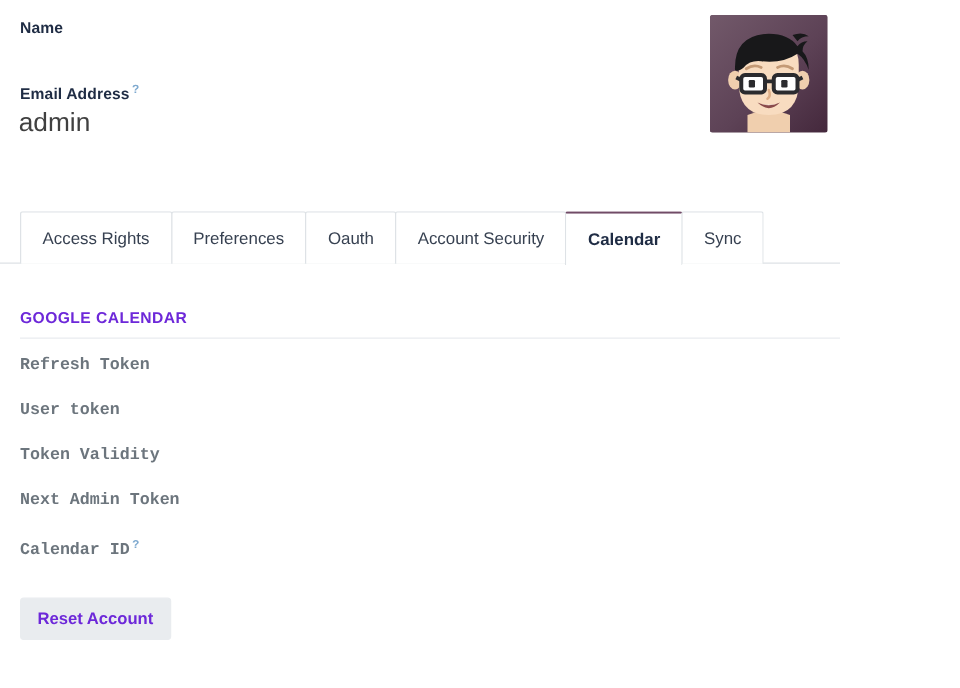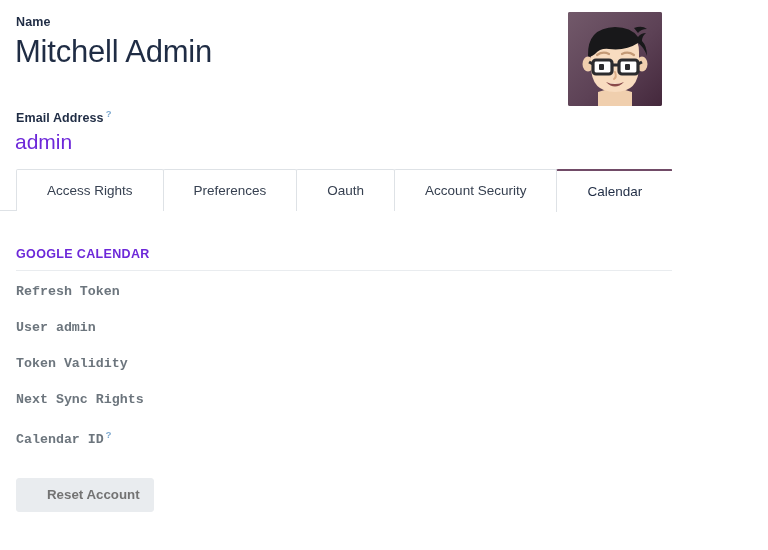--- a/index.html
+++ b/index.html
@@ -45,21 +45,21 @@
     font-weight: 400;
     color: #1f2c44;
     line-height: 40px;
     margin: 0 0 0 -1px;
     letter-spacing: -0.2px;
   }
   .email-block { margin-top: 34px; }
   .record-subvalue {
     font-size: 21px;
     font-weight: 400;
-    color: #6d28d9;
+    color: #404040;
     line-height: 28px;
     margin: 1px 0 0 -1px;
   }
 
   
   .avatar {
     position: absolute;
     top: 12px;
     right: 10px;
     width: 94px;
@@ -85,34 +85,34 @@
     list-style: none;
     margin: 0;
     padding: 0;
   }
   .tab {
     position: relative;
     display: flex;
     align-items: center;
     justify-content: center;
     height: 42px;
-    padding: 0 30px;
+    padding: 0 17px;
     font-size: 13.5px;
     color: #374151;
     background: #fff;
     border: 1px solid #dee2e6;
     border-bottom: none;
     margin-right: -1px;
     cursor: pointer;
     white-space: nowrap;
     line-height: 1;
     border-radius: 2px 2px 0 0;
   }
   .tab.active {
-    font-weight: 400;
+    font-weight: 700;
     color: #1f2c44;
     border-top: 2px solid #714b67;
     height: 43px;
     z-index: 2;
     margin-bottom: -1px;
     background: #fff;
   }
 
   
   .sheet {
@@ -151,39 +151,38 @@
     line-height: 20px;
   }
 
   
   .btn-row { padding-top: 16px; }
   .btn {
     display: inline-block;
     background: #e9ecef;
     border: 1px solid #e9ecef;
     border-radius: 3px;
-    color: #737373;
+    color: #6d28d9;
     font-size: 13.3px;
     font-weight: 700;
-    padding: 7px 13px 8px 30px;
+    padding: 7px 13px 8px 13px;
     cursor: pointer;
     line-height: 17px;
     font-family: "Liberation Sans", sans-serif;
   }
 </style>
 </head>
 <body>
 
 <div class="page">
 
   <div class="record-header">
 
     <div>
       <div class="field-label-sm">Name</div>
-      <div class="record-title">Mitchell Admin</div>
     </div>
 
     <div class="email-block">
       <div class="field-label-sm">
         <span>Email Address</span><span class="help-mark">?</span>
       </div>
       <div class="record-subvalue">admin</div>
     </div>
 
     <div class="avatar">
@@ -248,31 +247,31 @@
     <div class="group-title">GOOGLE CALENDAR</div>
 
     <div class="field-rows">
 
       <div class="field-row">
         <span class="lbl">Refresh Token</span>
         <span class="val"></span>
       </div>
 
       <div class="field-row">
-        <span class="lbl">User admin</span>
+        <span class="lbl">User token</span>
         <span class="val"></span>
       </div>
 
       <div class="field-row">
         <span class="lbl">Token Validity</span>
         <span class="val"></span>
       </div>
 
       <div class="field-row">
-        <span class="lbl">Next Sync Rights</span>
+        <span class="lbl">Next Admin Token</span>
         <span class="val"></span>
       </div>
 
       <div class="field-row">
         <span class="lbl"><span>Calendar ID</span><span class="help-mark">?</span></span>
         <span class="val"></span>
       </div>
 
     </div>
 

